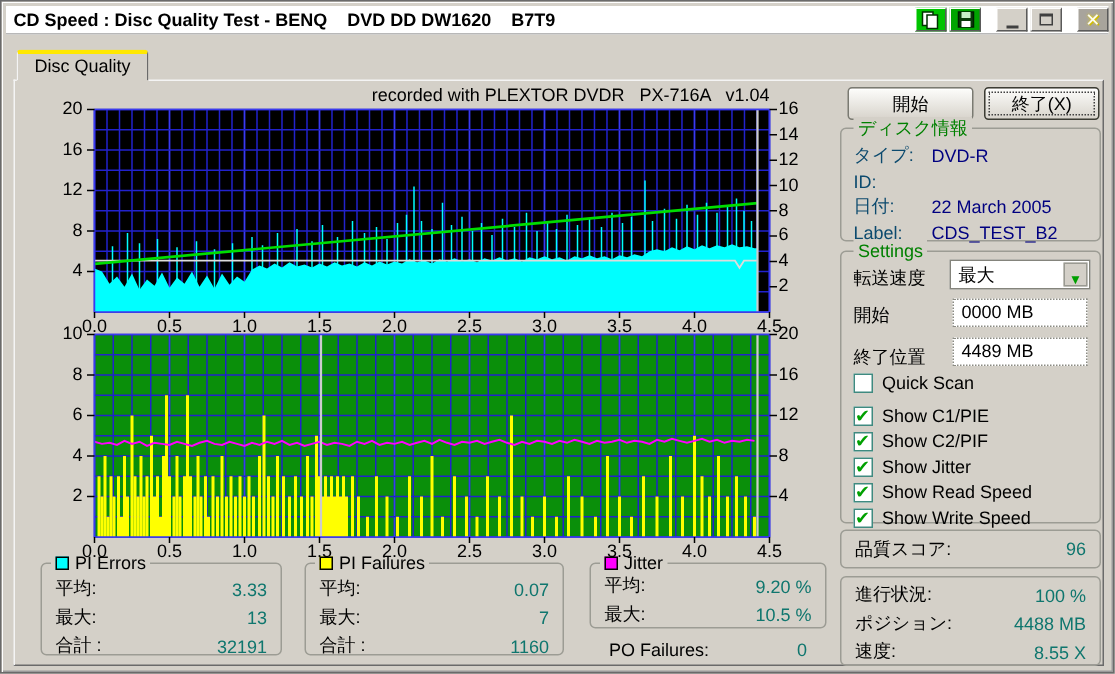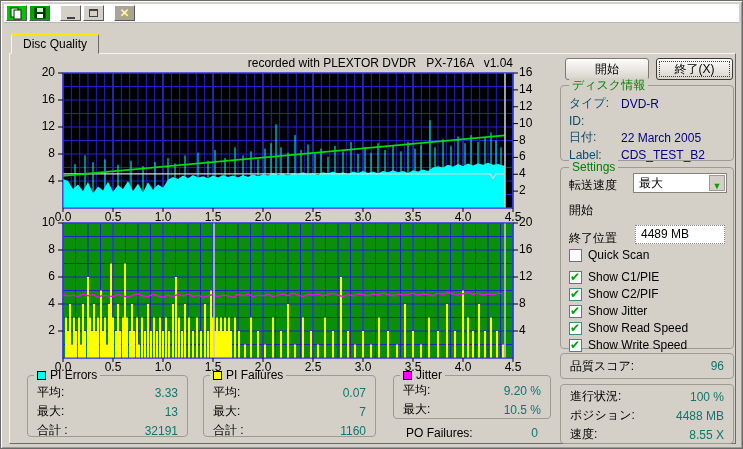--- a/index.html
+++ b/index.html
@@ -67,20 +67,21 @@
   .cb.checked::after{content:"✔";position:absolute;left:0px;top:-2px;font-size:12px;
     font-weight:bold;color:#00a000;}
   .cblabel{font-size:12px;color:#000;white-space:nowrap;}
 </style>
 </head>
 <body>
 
 <div class="win">
 
   <div class="titlebar">
+    <span class="title-text">CD Speed : Disc Quality Test - BENQ    DVD DD DW1620    B7T9</span>
     <span class="tb-btn green">
       <svg width="13" height="13">
         <rect x="1" y="1" width="7" height="9" fill="#ffffff" stroke="#003000"></rect>
         <rect x="4" y="3" width="7" height="9" fill="#ffffff" stroke="#003000"></rect>
       </svg>
     </span>
     <span class="tb-btn dkgreen">
       <svg width="12" height="12">
         <rect x="1" y="1" width="10" height="10" fill="#0a3a0a" stroke="#002000"></rect>
         <rect x="3" y="1" width="6" height="4" fill="#c8f0c8"></rect>
@@ -548,20 +549,21 @@
 
   <div class="groupbox" style="left:559px;top:166px;width:174px;height:182px;">
     <div class="gtitle">Settings</div>
     <div style="position:relative;width:100%;height:100%;" id="settings-body">
       <span class="flabel" style="left:8px;top:9px;">転送速度</span>
       <div class="combo" style="left:72px;top:5px;width:94px;">
         <span>最大</span>
         <span class="combo-btn"><span class="combo-arrow">▼</span></span>
       </div>
       <span class="flabel" style="left:8px;top:34px;">開始</span>
+      <div class="field" style="left:74px;top:31px;width:90px;">0000 MB</div>
       <span class="flabel" style="left:8px;top:62px;">終了位置</span>
       <div class="field" style="left:74px;top:57px;width:90px;">4489 MB</div>
       <div id="settings-checkboxes"></div>
     <div class="cbrow" style="top: 80px;">
           <span class="cb"></span>
           <span class="cblabel">Quick Scan</span>
         </div>
         <div class="cbrow" style="top: 102px;">
           <span class="cb checked"></span>
           <span class="cblabel">Show C1/PIE</span>

